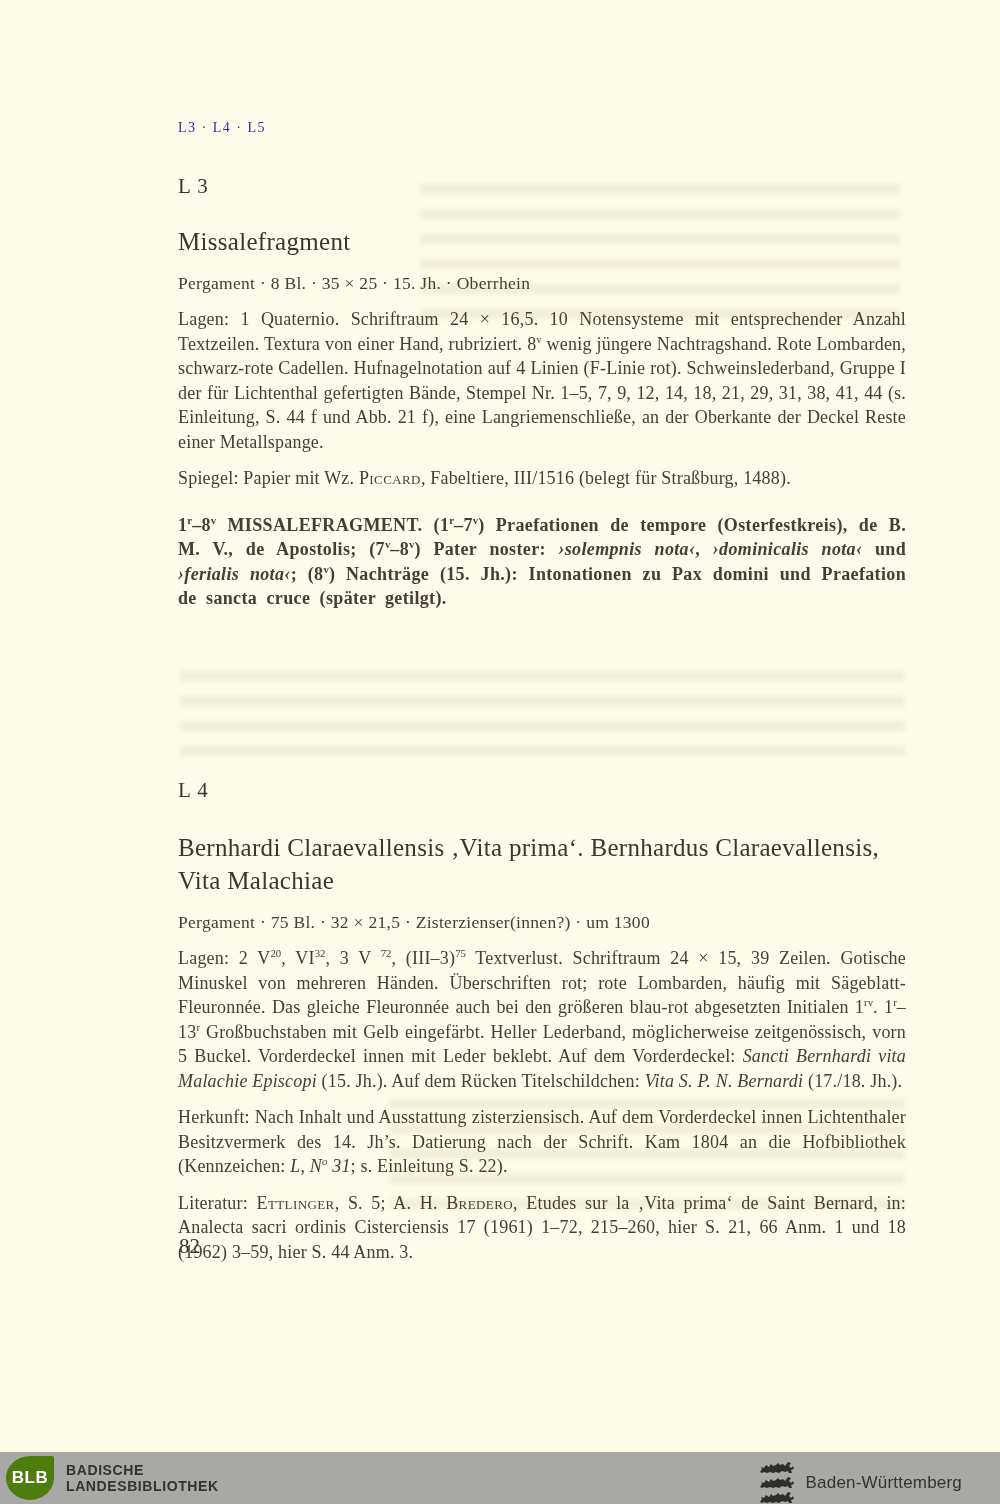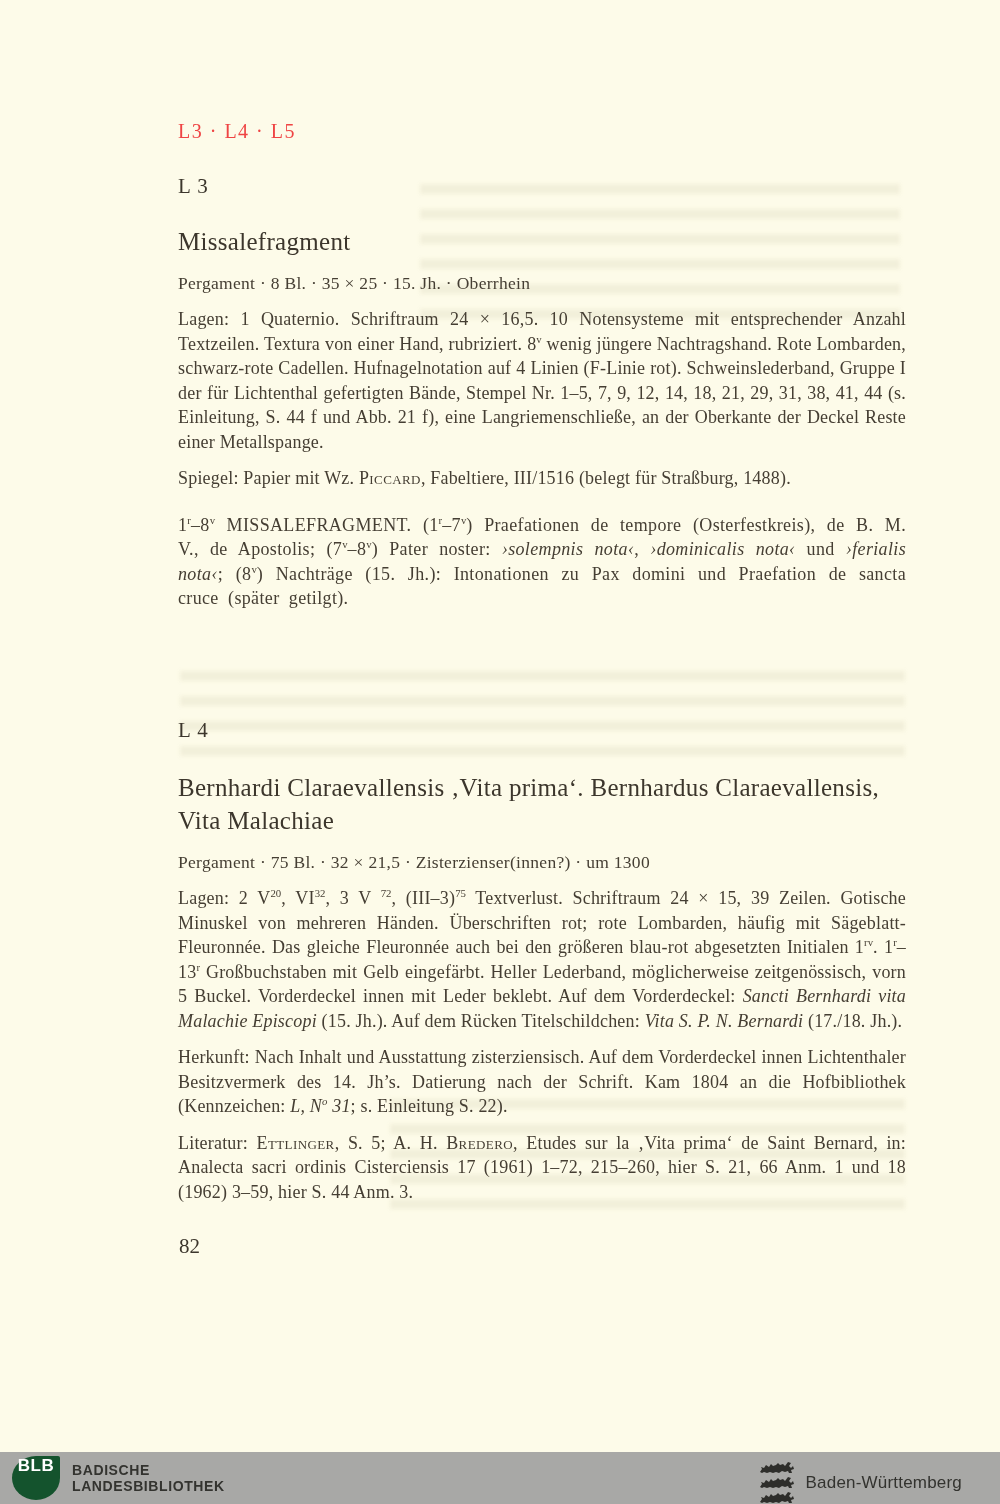--- a/index.html
+++ b/index.html
@@ -5,42 +5,42 @@
   html,body{margin:0;padding:0;}
   body{
     width:1000px;height:1504px;position:relative;overflow:hidden;
     background:#fdfbe9;
     font-family:"Liberation Serif","DejaVu Serif",serif;
     color:#453e33;
   }
   .page{position:absolute;inset:0;}
   .running-head{
     position:absolute;left:178px;top:120px;
-    font-size:20px;letter-spacing:1.5px;color:#ef4444;
+    font-size:14px;letter-spacing:1.5px;color:#4c1d95;
   }
   .entry{position:absolute;left:178px;width:728px;}
   .entry-l3{top:168px;}
-  .entry-l4{top:712px;}
+  .entry-l4{top:772px;}
   .entry-number{
     font-size:21px;font-weight:400;letter-spacing:1px;margin:8px 0 30px 0;
     line-height:21px;color:#3c362c;
   }
   .entry-l3 .entry-number{margin-bottom:28px;}
   .entry-title{
     font-size:25px;font-weight:400;margin:0 0 14px 0;line-height:33px;
     color:#3c362c;letter-spacing:.3px;
   }
   .collation{
     font-size:17.5px;margin:0 0 13px 0;line-height:22px;letter-spacing:.3px;
   }
   .para{
     font-size:18px;line-height:24.5px;margin:12px 0 9px 0;
     text-align:justify;letter-spacing:.2px;
   }
-  .para.last-l3{margin-top:22px;}
+  .para.last-l3{margin-top:22px;font-weight:bold;}
   .para.wide{word-spacing:4.5px;letter-spacing:.35px;}
   .para sup{font-size:.6em;line-height:0;vertical-align:super;letter-spacing:0;}
   .i{font-style:italic;}
   .sc{font-variant:small-caps;letter-spacing:.4px;}
   .page-number{
     position:absolute;left:179px;top:1234px;font-size:21px;color:#3c362c;
   }
   
   .bleed{
     position:absolute;pointer-events:none;
@@ -50,23 +50,23 @@
       rgba(0,0,0,0) 19px, rgba(0,0,0,0) 25px);
     filter:blur(2px);
   }
   
   .footer{
     position:absolute;left:0;top:1452px;width:1000px;height:52px;
     background:#a8a8a6;display:flex;align-items:center;
     font-family:"Liberation Sans","DejaVu Sans",sans-serif;
   }
   .blb-logo{
-    width:48px;height:44px;background:#14532d;margin-left:12px;
+    width:48px;height:44px;background:#4d7c0f;margin-left:6px;
     border-radius:50% 4% 50% 50%;
-    display:flex;justify-content:center;flex:0 0 auto;
+    display:flex;align-items:center;justify-content:center;flex:0 0 auto;
   }
   .blb-logo span{
     color:#ffffff;font-weight:700;font-size:17px;letter-spacing:.5px;
   }
   .library-name{
     margin-left:12px;color:#33332f;font-weight:700;font-size:14px;
     line-height:16px;letter-spacing:.6px;
   }
   .state-brand{
     position:absolute;right:38px;top:0;height:62px;

